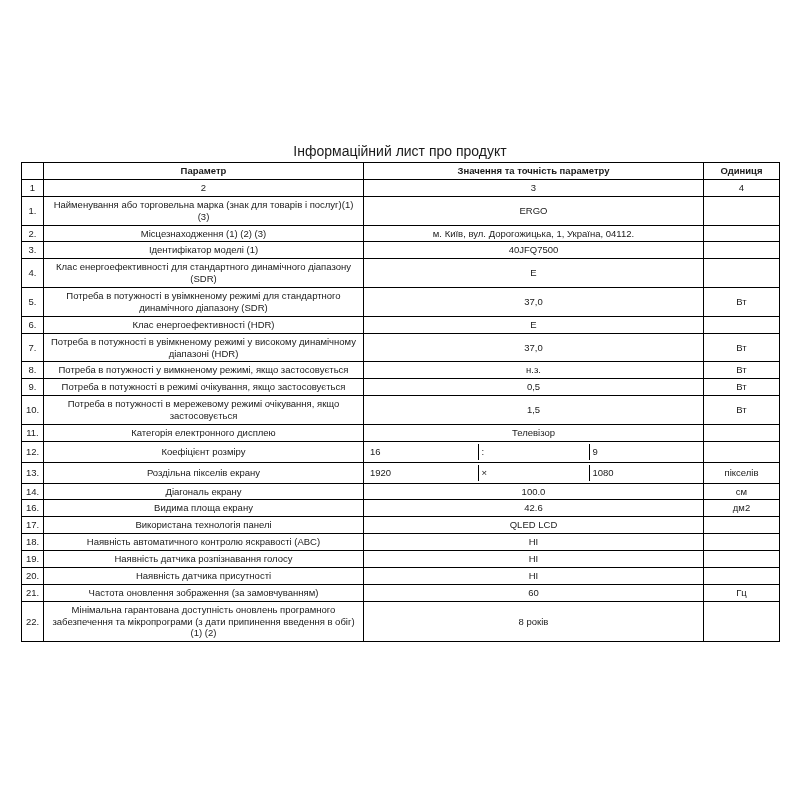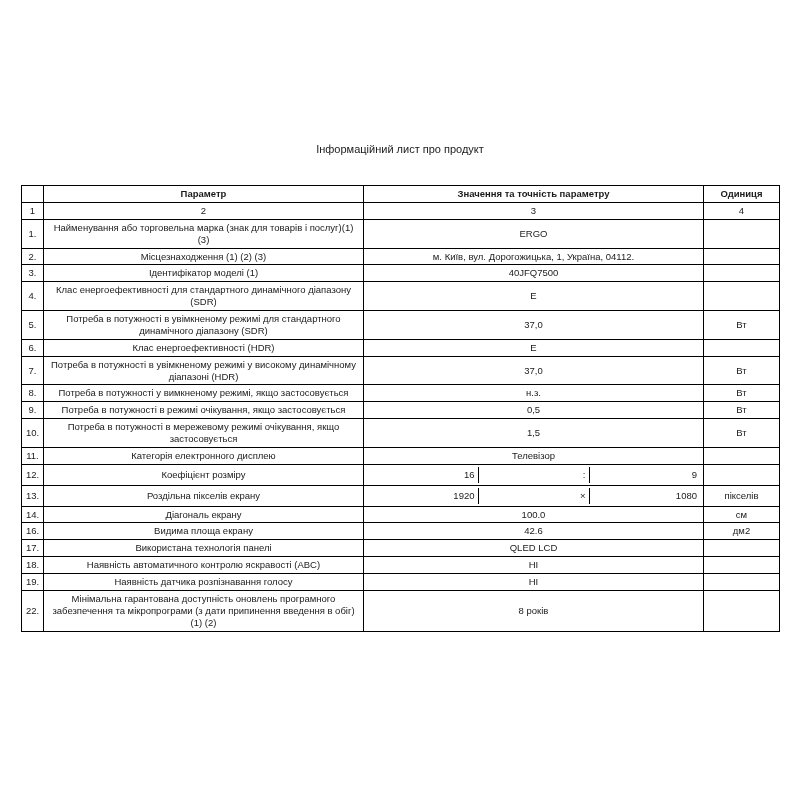--- a/index.html
+++ b/index.html
@@ -19,26 +19,26 @@
     width: 800px;
     height: 800px;
     box-sizing: border-box;
   }
   .doc-title {
     position: absolute;
     top: 143px;
     left: 0;
     width: 800px;
     text-align: center;
-    font-size: 11px;
+    font-size: 14px;
     color: #1a1a1a;
   }
   table.spec {
     position: absolute;
-    top: 185px;
+    top: 162px;
     left: 21px;
     width: 758px;
     border-collapse: collapse;
     table-layout: fixed;
   }
   table.spec td {
     border: 1px solid #000000;
     font-size: 9.5px;
     line-height: 1.25;
     padding: 2px 3px;
@@ -70,21 +70,21 @@
   }
   .split-wrap {
     display: table;
     width: 100%;
     height: 100%;
     border-collapse: collapse;
     table-layout: fixed;
   }
   .split-wrap .sp {
     display: table-cell;
-    text-align: right;
+    text-align: left;
     font-size: 9.5px;
     vertical-align: middle;
     margin-top: 32px;
   }
   td.nopad {
     padding: 0;
   }
   .sp.mid {
     border-left: 1px solid #000;
     border-right: 1px solid #000;
@@ -238,20 +238,32 @@
         <td class="val">НІ</td>
         <td class="unit"></td>
       </tr>
       <tr>
         <td class="num">19.</td>
         <td class="param">Наявність датчика розпізнавання голосу</td>
         <td class="val">НІ</td>
         <td class="unit"></td>
       </tr>
       <tr>
+        <td class="num">20.</td>
+        <td class="param">Наявність датчика присутності</td>
+        <td class="val">НІ</td>
+        <td class="unit"></td>
+      </tr>
+      <tr>
+        <td class="num">21.</td>
+        <td class="param">Частота оновлення зображення (за замовчуванням)</td>
+        <td class="val">60</td>
+        <td class="unit">Гц</td>
+      </tr>
+      <tr>
         <td class="num">22.</td>
         <td class="param">Мінімальна гарантована доступність оновлень програмного забезпечення та мікропрограми (з дати припинення введення в обіг) (1) (2)</td>
         <td class="val">8 років</td>
         <td class="unit"></td>
       </tr>
     </tbody>
   </table>
 
 </div>
 

